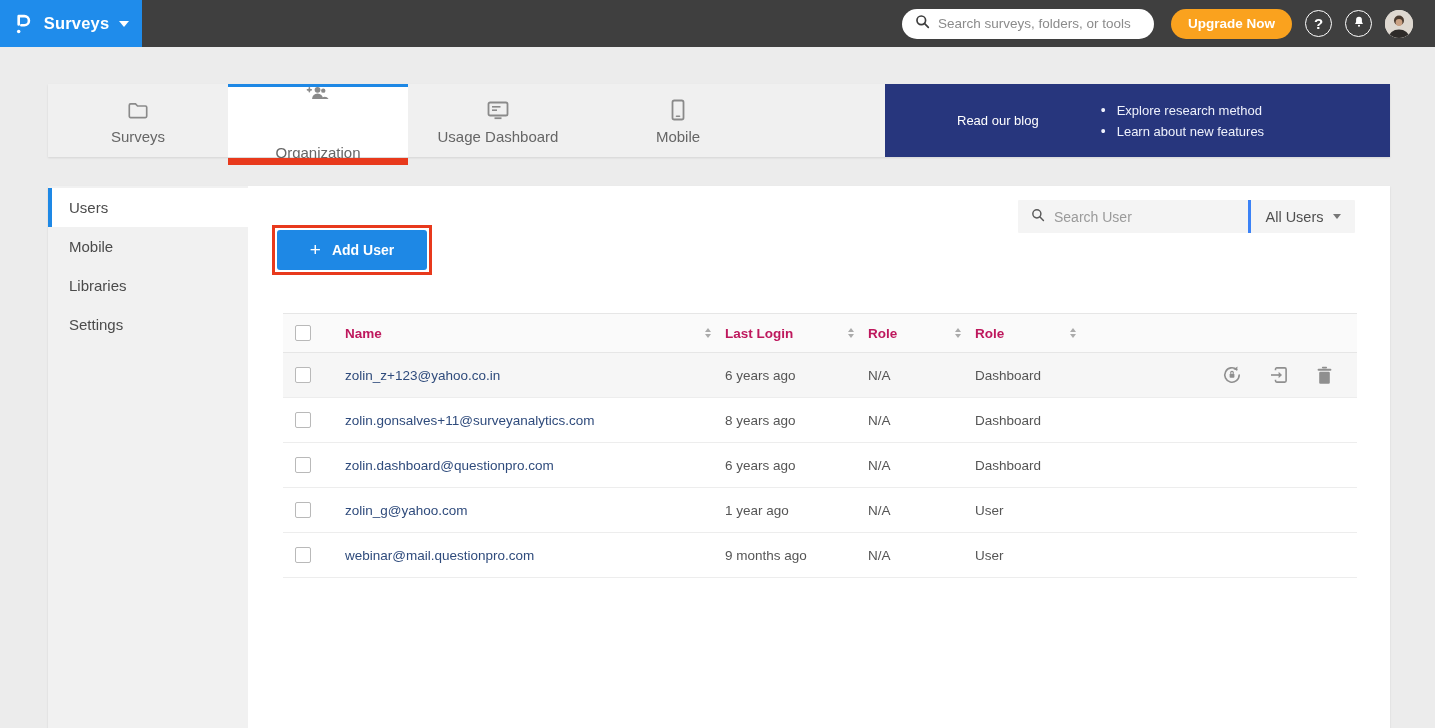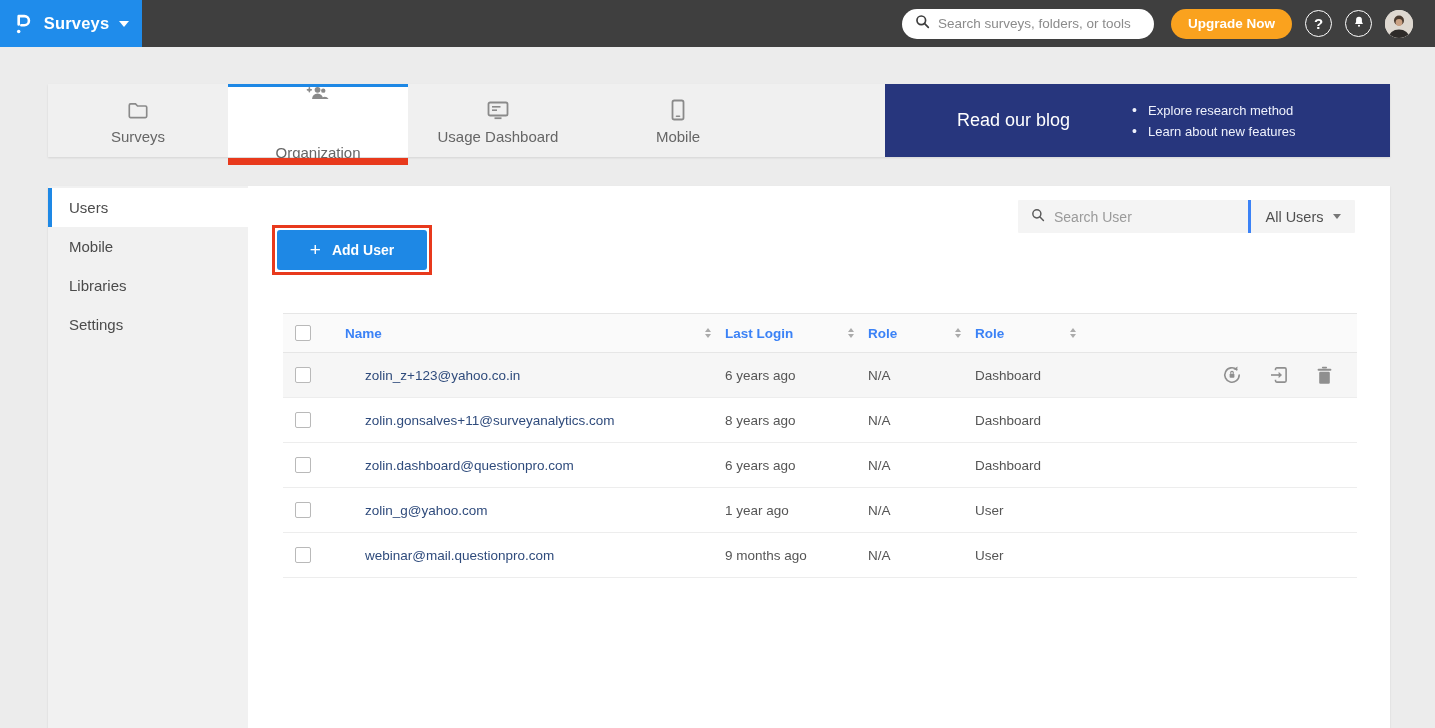--- a/index.html
+++ b/index.html
@@ -64,21 +64,21 @@
   .tab .ticon { height:22px; color:#8a8a8a; display:flex; align-items:center; }
   .tab.active { background:#fff; border-top-color:#1e88e5;gap:41px; }
   .red-underline {
     position:absolute; left:0; right:0; bottom:-8px; height:7px;
     background:#e8391c;
   }
   .blog-banner {
     margin-left:auto; width:505px; height:100%; background:#27367d;
     display:flex; align-items:center; cursor:pointer;
   }
-  .banner-title { color:#fff; font-size:18px; margin-left:72px; white-space:nowrap; }
+  .banner-title { color:#fff; font-size:13px; margin-left:72px; white-space:nowrap; }
   .banner-bullets { list-style:none; margin-left:62px; }
   .banner-bullets li {
     position:relative; padding-left:16px; color:#eef1fc; font-size:13px;
     line-height:15px; margin:6px 0; white-space:nowrap;
   }
   .banner-bullets li::before { content:"\2022"; position:absolute; left:0; top:0; font-size:14px; }
   
   .main-panel {
     position:absolute; left:48px; top:186px; width:1342px; height:692px;
     background:#fff; box-shadow:0 1px 2px rgba(0,0,0,.10);
@@ -119,21 +119,21 @@
     width:150px; height:40px; background:#1e88e5; border:none; border-radius:3px;
     color:#fff; font-size:14px; font-weight:700; display:flex; align-items:center;
     justify-content:center; gap:11px; cursor:pointer; font-family:"Liberation Sans", sans-serif;
   }
   .plus-icon { font-size:19px; font-weight:400; line-height:1; margin-top:-2px; }
   
   .table { position:absolute; left:35px; top:127px; right:33px; }
   .thead {
     display:flex; align-items:center; height:40px; background:#fafafa;
     border-top:1px solid #e6e6e6; border-bottom:1px solid #e6e6e6;
-    font-weight:700; font-size:13.5px; color:#3b82f6;
+    font-weight:700; font-size:13.5px; color:#be185d;
   }
   .trow {
     display:flex; align-items:center; height:45px; border-bottom:1px solid #ededed;
     font-size:13.5px; color:#555;
   }
   .trow.highlight { background:#f6f6f6; }
   .c-check { width:62px; display:flex; align-items:center; padding-left:12px; }
   .c-name { flex:1; display:flex; align-items:center; min-width:0; }
   .c-last { width:143px; display:flex; align-items:center; }
   .c-team { width:107px; display:flex; align-items:center; }
@@ -143,21 +143,21 @@
     gap:27px; padding-right:24px;
   }
   .checkbox {
     width:16px; height:16px; border:1px solid #b9b9b9; border-radius:2px;
     background:#fff; display:inline-block; cursor:pointer;
   }
   .sort { display:flex; flex-direction:column; gap:2px; margin-left:auto; margin-right:14px; cursor:pointer; }
   .sort i { display:block; width:0; height:0; border-left:3.5px solid transparent; border-right:3.5px solid transparent; }
   .sort .up { border-bottom:4.5px solid #ababab; }
   .sort .down { border-top:4.5px solid #ababab; }
-  .email-link { color:#2f4b7c; text-decoration:none; cursor:pointer;margin-left:20px; }
+  .email-link { color:#2f4b7c; text-decoration:none; cursor:pointer; }
   .action-btn { background:none; border:none; padding:0; cursor:pointer; color:#8f8f8f; display:flex; }
   .action-btn svg { display:block; }
 </style>
 </head>
 <body>
 
 <header class="topbar">
   <div class="logo-box">
     <span class="logo-glyph">
       <svg width="21" height="26" viewBox="0 0 24 28" fill="none">

